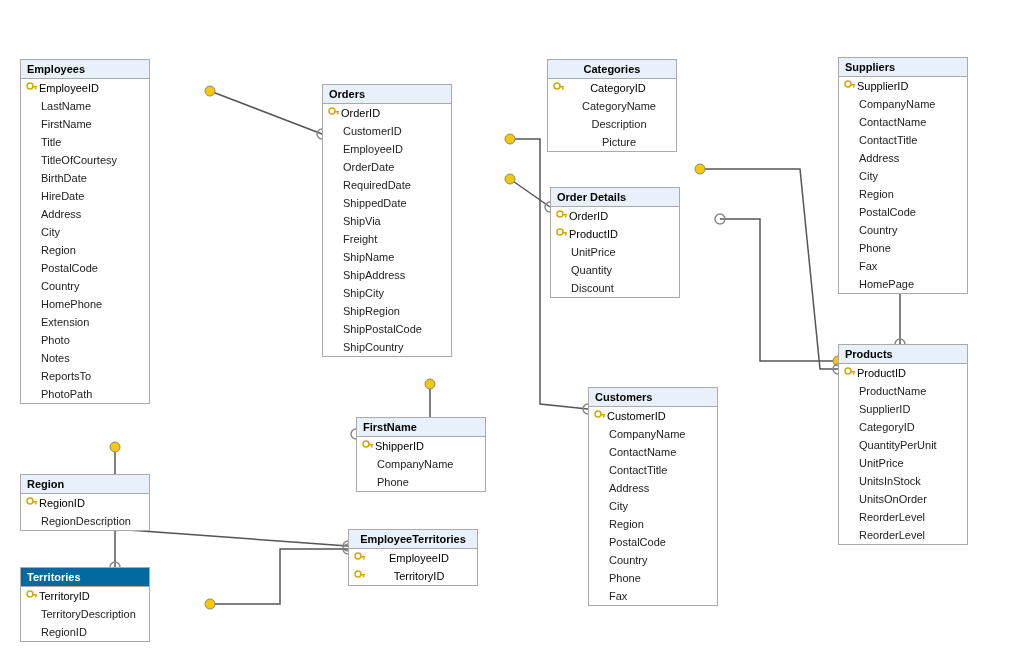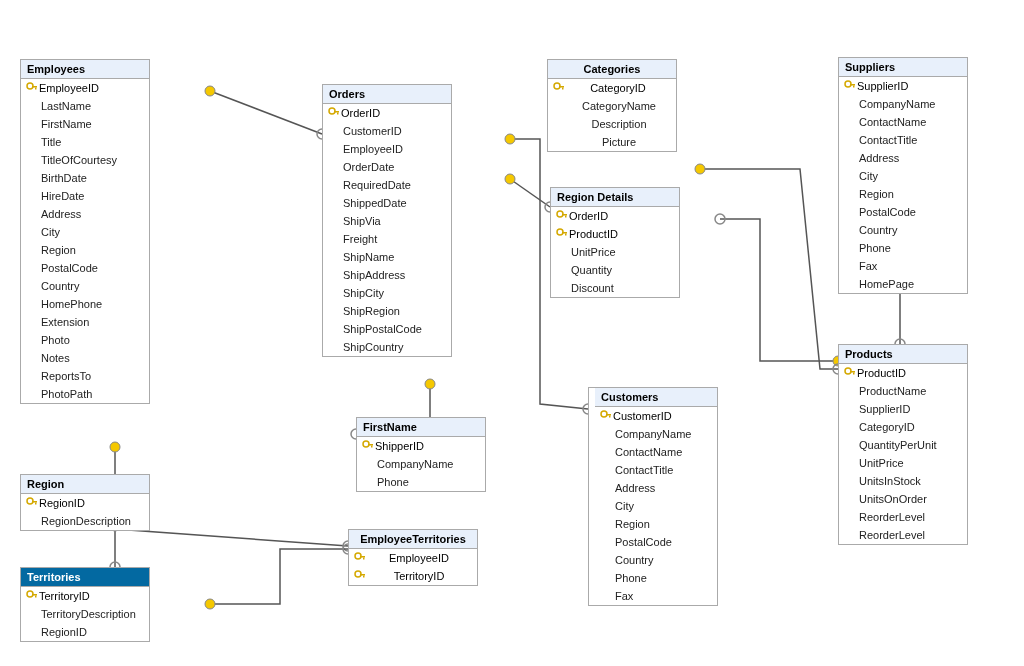--- a/index.html
+++ b/index.html
@@ -187,21 +187,21 @@
             <circle cx="4" cy="4" r="3" fill="none" stroke="#d4a800" stroke-width="1.5"></circle>
             <rect x="6" y="4" width="5" height="1.5" fill="#d4a800"></rect>
             <rect x="9" y="5.5" width="1.5" height="2" fill="#d4a800"></rect>
           </svg>
         </span><span>CategoryID</span></div>
       <div class="table-row"><span>CategoryName</span></div>
       <div class="table-row"><span>Description</span></div>
       <div class="table-row"><span>Picture</span></div>
     </div>
     <div class="table-box" style="left: 550px; top: 148px;">
-      <div class="table-header">Region Details</div>
+      <div class="table-header">Order Details</div>
       <div class="table-row pk"><span class="pk-icon">
           <svg width="11" height="11" viewBox="0 0 11 11">
             <circle cx="4" cy="4" r="3" fill="none" stroke="#d4a800" stroke-width="1.5"></circle>
             <rect x="6" y="4" width="5" height="1.5" fill="#d4a800"></rect>
             <rect x="9" y="5.5" width="1.5" height="2" fill="#d4a800"></rect>
           </svg>
         </span><span>OrderID</span></div>
       <div class="table-row pk"><span class="pk-icon">
           <svg width="11" height="11" viewBox="0 0 11 11">
             <circle cx="4" cy="4" r="3" fill="none" stroke="#d4a800" stroke-width="1.5"></circle>
@@ -246,21 +246,21 @@
       <div class="table-row"><span>ProductName</span></div>
       <div class="table-row"><span>SupplierID</span></div>
       <div class="table-row"><span>CategoryID</span></div>
       <div class="table-row"><span>QuantityPerUnit</span></div>
       <div class="table-row"><span>UnitPrice</span></div>
       <div class="table-row"><span>UnitsInStock</span></div>
       <div class="table-row"><span>UnitsOnOrder</span></div>
       <div class="table-row"><span>ReorderLevel</span></div>
       <div class="table-row"><span>ReorderLevel</span></div>
     </div>
-    <div class="table-box" style="left: 588px; top: 348px; padding-left: 6px;">
+    <div class="table-box" style="left: 588px; top: 348px;">
       <div class="table-header">Customers</div>
       <div class="table-row pk"><span class="pk-icon">
           <svg width="11" height="11" viewBox="0 0 11 11">
             <circle cx="4" cy="4" r="3" fill="none" stroke="#d4a800" stroke-width="1.5"></circle>
             <rect x="6" y="4" width="5" height="1.5" fill="#d4a800"></rect>
             <rect x="9" y="5.5" width="1.5" height="2" fill="#d4a800"></rect>
           </svg>
         </span><span>CustomerID</span></div>
       <div class="table-row"><span>CompanyName</span></div>
       <div class="table-row"><span>ContactName</span></div>

